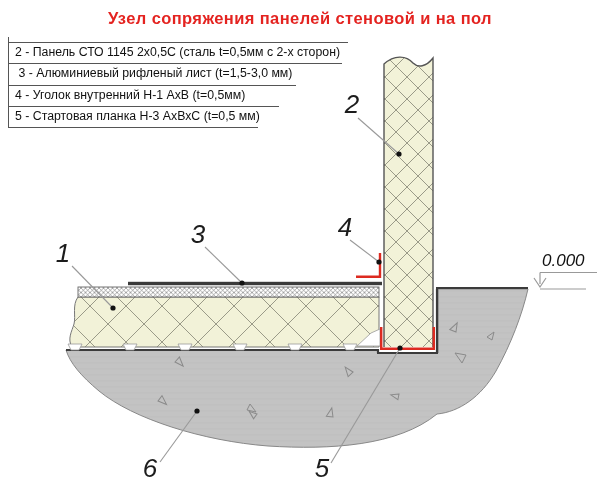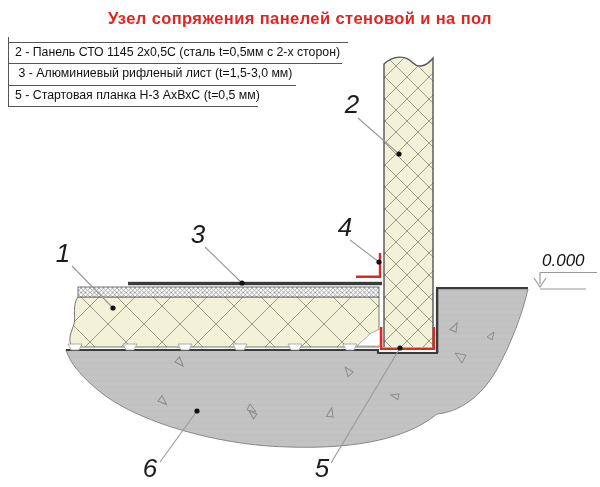--- a/index.html
+++ b/index.html
@@ -51,20 +51,23 @@
   <div class="title">Узел сопряжения панелей стеновой и на пол</div>
 
   <div class="legend">
     <div class="lrow r1">
     </div>
     <div class="lrow r2">
       <div class="main">2 - Панель СТО 1145 2х0,5С (сталь t=0,5мм с 2-х сторон)</div>
     </div>
     <div class="lrow r3">
       <div class="main">3 - Алюминиевый рифленый лист (t=1,5-3,0 мм)</div>
+    </div>
+    <div class="lrow r4">
+      <div class="main">4 - Уголок внутренний Н-1 АхВ  (t=0,5мм)</div>
     </div>
     <div class="lrow r5">
       <div class="main">5 - Стартовая планка Н-3 АхВхС (t=0,5 мм)</div>
     </div>
   </div>
 
   <svg class="drawing" viewBox="0 0 600 487" xmlns="http://www.w3.org/2000/svg">
     <defs>
       <pattern id="phBig" patternUnits="userSpaceOnUse" width="36" height="36">
         <path d="M0,0 L36,36 M36,0 L0,36" stroke="#9a9a88" stroke-width="1" fill="none"></path>

